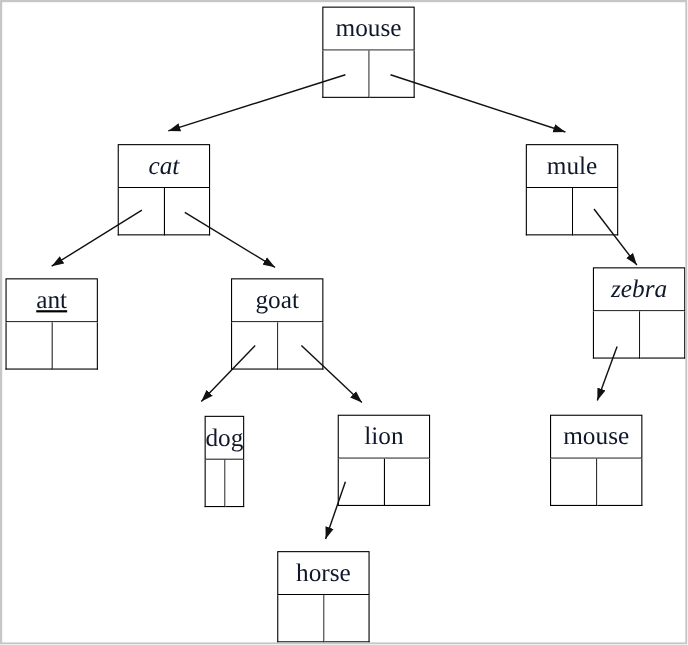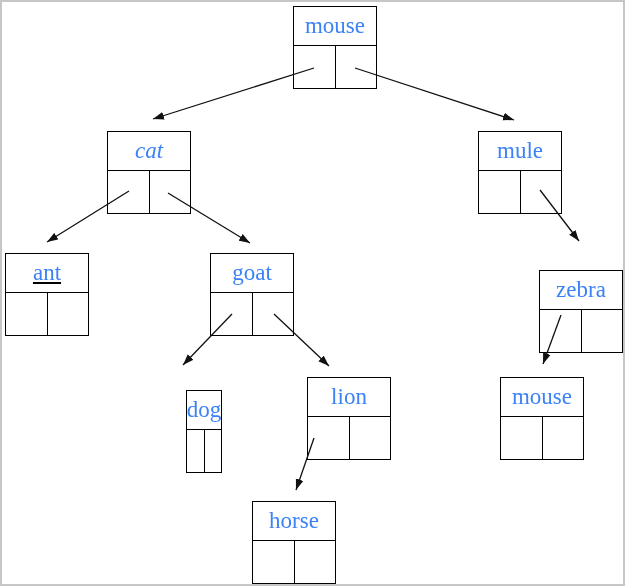--- a/index.html
+++ b/index.html
@@ -34,21 +34,21 @@
     z-index: 1;
   }
   .node .label {
     box-sizing: border-box;
     height: 40px;
     border: 1.5px solid #000000;
     display: flex;
     align-items: center;
     justify-content: center;
     font-size: 23px;
-    color: #3b82f6;
+    color: #0f172a;
     background: #ffffff;
   }
   .node .cells {
     box-sizing: border-box;
     display: flex;
     height: 43px;
   }
   .node .cell {
     box-sizing: border-box;
     flex: 1;
@@ -117,28 +117,28 @@
           <div class="cell cr"></div>
         </div>
       </div>
       <div class="node" style="left: 208px; top: 251px; border-radius: 15px;">
         <div class="label">goat</div>
         <div class="cells">
           <div class="cell cl"></div>
           <div class="cell cr"></div>
         </div>
       </div>
-      <div class="node" style="left: 537px; top: 268px;">
+      <div class="node" style="left: 537px; top: 241px; font-style: italic;">
         <div class="label">zebra</div>
         <div class="cells">
           <div class="cell cl"></div>
           <div class="cell cr"></div>
         </div>
       </div>
-      <div class="node" style="left: 136px; top: 388px; padding-left: 48px;">
+      <div class="node" style="left: 136px; top: 376px; padding-left: 48px;">
         <div class="label">dog</div>
         <div class="cells">
           <div class="cell cl"></div>
           <div class="cell cr"></div>
         </div>
       </div>
       <div class="node" style="left: 305px; top: 375px;">
         <div class="label">lion</div>
         <div class="cells">
           <div class="cell cl"></div>

